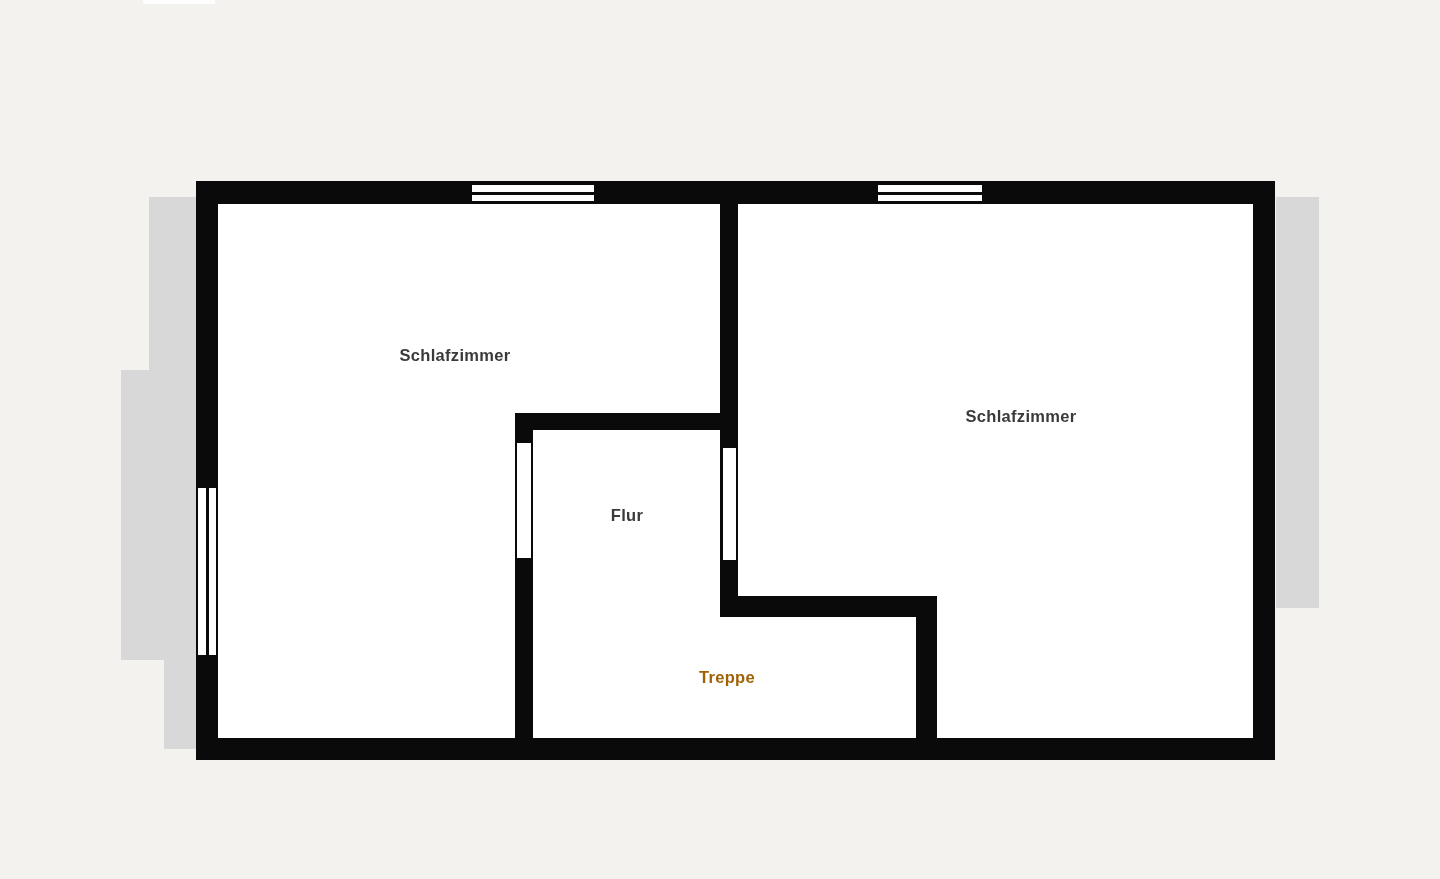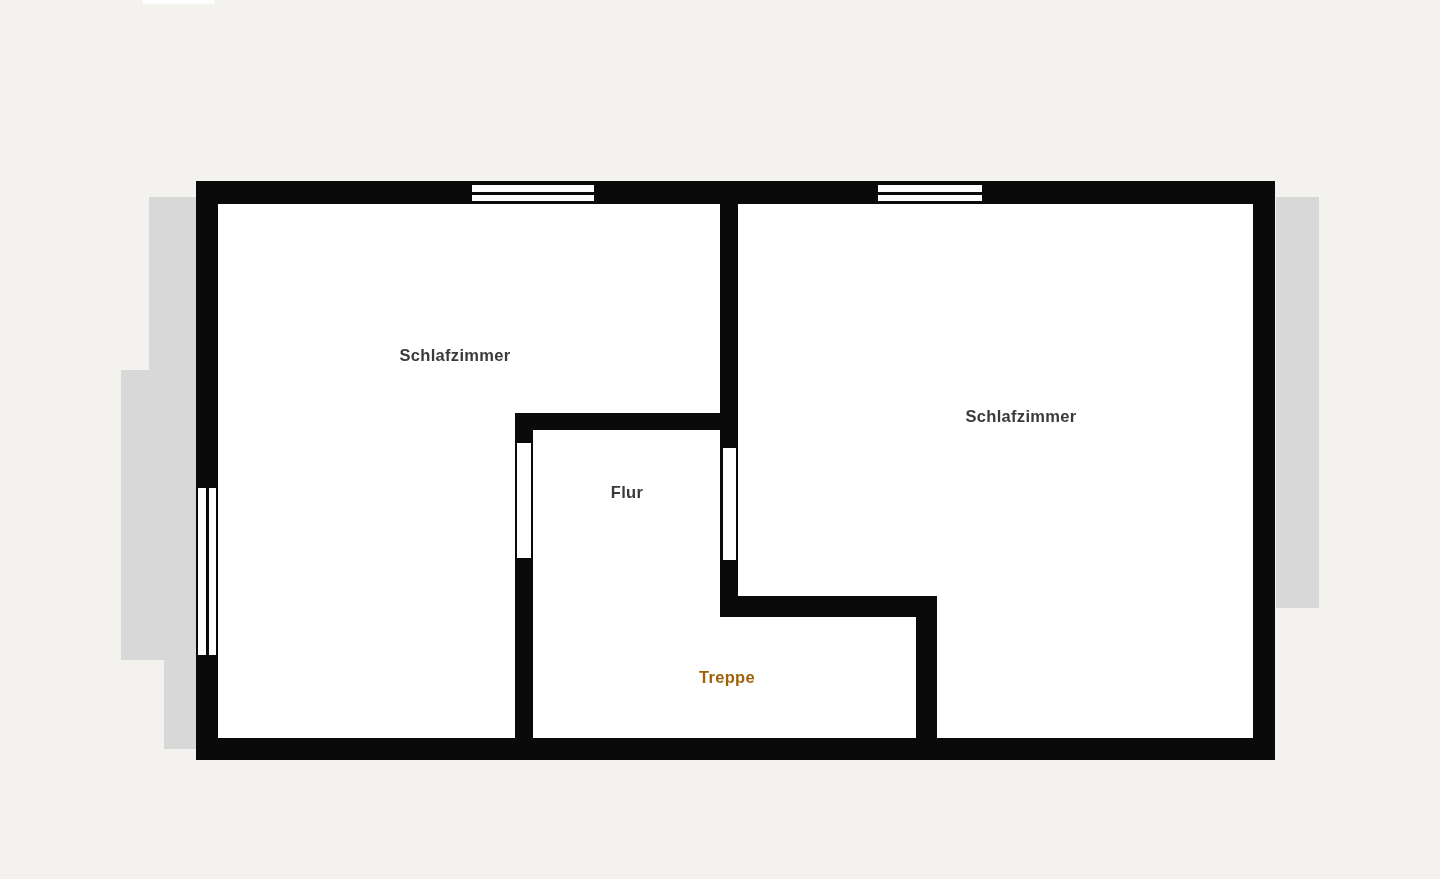--- a/index.html
+++ b/index.html
@@ -55,16 +55,16 @@
       <div class="rect" style="left: 198px; top: 488px; width: 18px; height: 167px; background: rgb(255, 255, 255);"></div>
       <div class="rect" style="left: 517px; top: 443px; width: 14px; height: 115px; background: rgb(255, 255, 255);"></div>
       <div class="rect" style="left: 723px; top: 448px; width: 13px; height: 112px; background: rgb(255, 255, 255);"></div>
       <div class="rect" style="left: 472px; top: 192px; width: 122px; height: 3px; background: rgb(10, 10, 10);"></div>
       <div class="rect" style="left: 878px; top: 192px; width: 104px; height: 3px; background: rgb(10, 10, 10);"></div>
       <div class="rect" style="left: 206px; top: 488px; width: 3px; height: 167px; background: rgb(10, 10, 10);"></div>
     </div>
   <div id="label-layer">
     <div class="room-label" style="left: 455px; top: 355px; color: rgb(58, 58, 58);">Schlafzimmer</div>
     <div class="room-label" style="left: 1021px; top: 416px; color: rgb(58, 58, 58);">Schlafzimmer</div>
-    <div class="room-label" style="left: 627px; top: 492px; color: rgb(58, 58, 58);">Flur</div>
+    <div class="room-label" style="left: 627px; top: 515px; color: rgb(58, 58, 58);">Flur</div>
     <div class="room-label" style="left: 727px; top: 677px; color: #a16207;">Treppe</div>
   </div>
 </div>
 
 </body></html>

